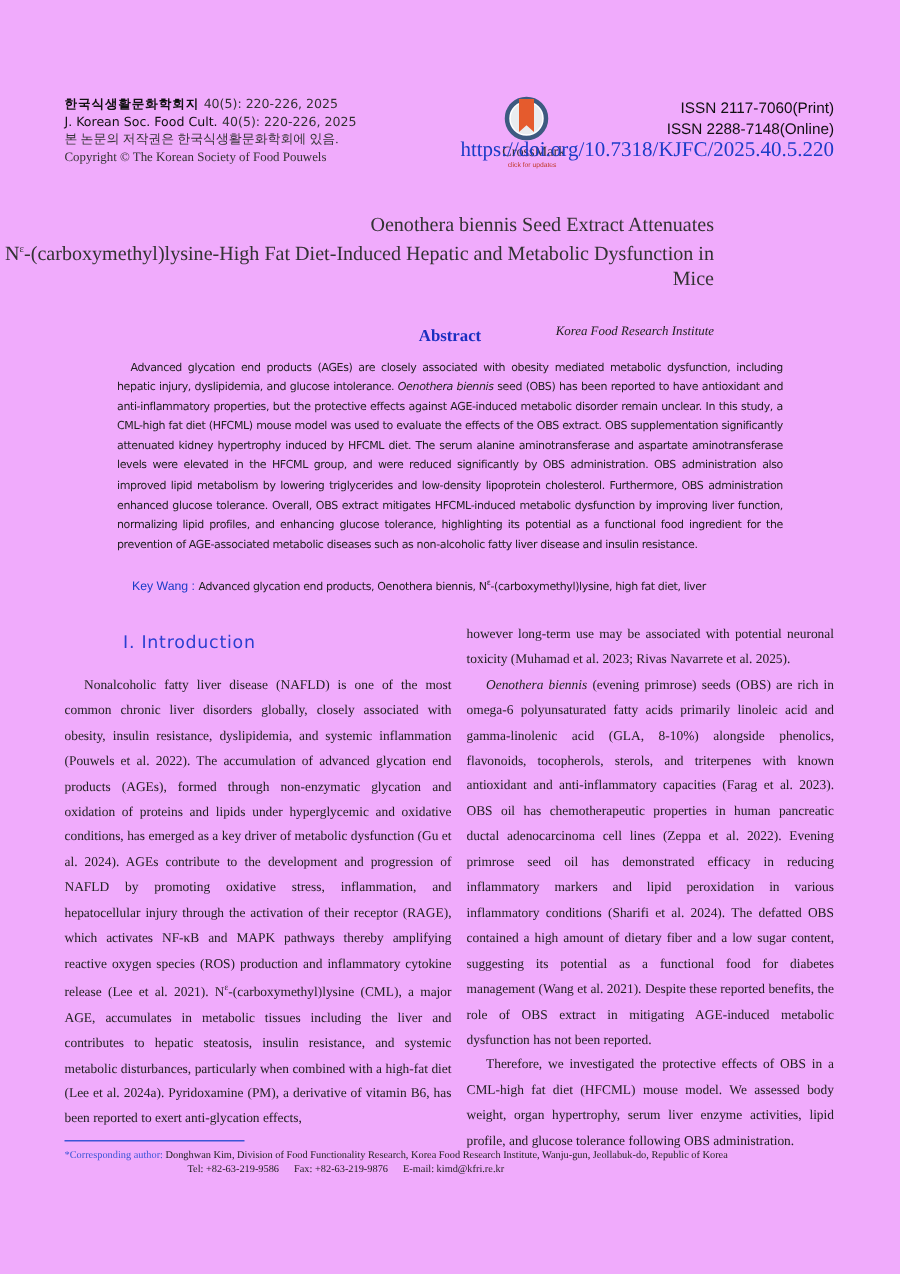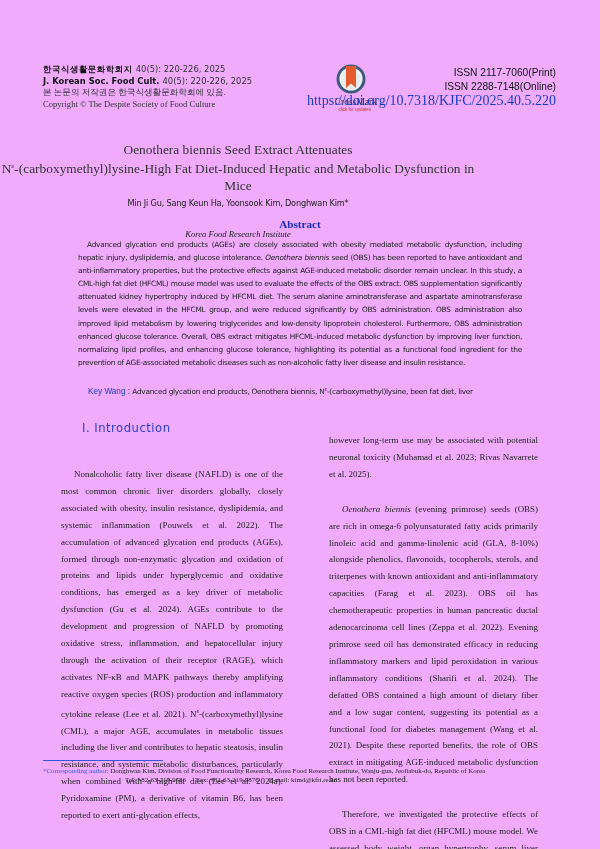--- a/index.html
+++ b/index.html
@@ -2,48 +2,48 @@
 <html><head>
 <meta charset="utf-8">
 <style>
   html, body { margin: 0; padding: 0; background: #ffffff; }
   body { width: 600px; height: 849px; position: relative; overflow: hidden; color: #222; }
   .page { position: absolute; left: 0; top: 0; width: 600px; height: 849px; background: #f0abfc; }
 
   .hdr-left { position: absolute; left: 43px; top: 64px; font-family: "DejaVu Sans", sans-serif; font-size: 8.4px; line-height: 11.6px; color: #111; }
   .hdr-left .j-ko { font-weight: bold; letter-spacing: 0.6px; }
   .hdr-left .j-vol { font-weight: normal; letter-spacing: 0; margin-left: 3px; color: #333; }
-  .hdr-left .j-en { font-weight: bold; }
+  .hdr-left .j-en { font-weight: normal; }
   .hdr-left .serif { font-family: "Liberation Serif", serif; font-size: 8.6px; color: #333; }
 
   .crossmark { position: absolute; left: 331px; top: 64px; width: 40px; text-align: right; }
   .crossmark svg { display: block; margin: 0 auto; }
   .cm-label { font-family: "Liberation Serif", serif; font-size: 9.5px; color: #333; line-height: 10px; margin-top: 1px; white-space: nowrap; margin-left: -6px; margin-right: -6px; }
   .cm-sub { font-family: "Liberation Sans", sans-serif; font-size: 4.5px; color: #c0392b; white-space: nowrap; line-height: 6px; }
 
   .issn { position: absolute; right: 44px; top: 66px; text-align: right; font-family: "Liberation Sans", sans-serif; font-size: 10.2px; line-height: 14px; color: #111; }
   .issn .doi { font-family: "Liberation Serif", serif; font-size: 14px; color: #1a3cc7; }
 
-  .title-block { position: absolute; left: 0; top: 141px; width: 476px; text-align: center; }
+  .title-block { position: absolute; left: 0; top: 141px; width: 476px; text-align: right; }
   .title { font-family: "Liberation Serif", serif; font-size: 13.4px; line-height: 17px; color: #333; }
   .authors { font-family: "DejaVu Sans", sans-serif; font-size: 8.2px; color: #222; margin-top: 4px; letter-spacing: -0.2px; }
   .affil { font-family: "Liberation Serif", serif; font-style: italic; font-size: 8.6px; color: #222; margin-top: 21px; }
 
   .abstract-title { position: absolute; left: 0; top: 218px; width: 600px; text-align: center; font-family: "Liberation Serif", serif; font-weight: bold; font-size: 11.2px; color: #1a2fc0; }
   .abstract-body { position: absolute; left: 78px; width: 444px; top: 238px; font-family: "DejaVu Sans", sans-serif; font-size: 7.35px; line-height: 13.1px; color: #222; text-align: justify; text-indent: 9px; letter-spacing: -0.25px; }
   .abstract-body em { font-style: italic; }
   .keywords { position: absolute; left: 88px; top: 386px; font-family: "DejaVu Sans", sans-serif; font-size: 7.35px; color: #222; letter-spacing: -0.25px; white-space: nowrap; }
   .keywords .kw-label { color: #1a3cc7; font-family: "Liberation Sans", sans-serif; font-size: 8.2px; letter-spacing: 0; }
 
   .section-heading { position: absolute; left: 82px; top: 421px; font-family: "DejaVu Sans", sans-serif; font-size: 11.6px; color: #2a3fd0; letter-spacing: 0.5px; }
 
   .col { position: absolute; font-family: "Liberation Serif", serif; font-size: 8.95px; line-height: 16.9px; color: #222; text-align: justify; }
   .col-left { left: 43px; top: 448px; width: 258px; }
   .col-right { left: 311px; top: 414px; width: 245px; }
-  .col p { margin: 18px; }
+  .col p { margin: 0; }
   .col .indent { text-indent: 13px; }
   .col em { font-style: italic; }
 
   .fn-rule { position: absolute; left: 43px; top: 760px; width: 120px; height: 1px; background: #3a55d6; }
   .footnote { position: absolute; left: 43px; top: 766px; font-family: "Liberation Serif", serif; font-size: 6.9px; line-height: 9.2px; color: #222; white-space: nowrap; }
   .footnote .fn-label { color: #3a55d6; }
   .footnote .fn-line2 { padding-left: 82px; }
   .footnote .gap { display: inline-block; width: 10px; }
 </style>
 </head>
@@ -52,21 +52,21 @@
 <div class="page">
 
   <div class="hdr-left">
     <div>
       <span class="j-ko">한국식생활문화학회지</span><span class="j-vol">40(5): 220-226, 2025</span>
     </div>
     <div>
       <span class="j-en">J. Korean Soc. Food Cult.</span><span class="j-vol">40(5): 220-226, 2025</span>
     </div>
     <div class="serif">본 논문의 저작권은 한국식생활문화학회에 있음.</div>
-    <div class="serif">Copyright © The Despite Society of Food Culture</div>
+    <div class="serif">Copyright © The Korean Society of Food Pouwels</div>
   </div>
 
   <div class="crossmark">
     <svg width="30" height="32" viewBox="0 0 30 32">
       <circle cx="15" cy="15" r="13" fill="#ffffff" stroke="#3d5a80" stroke-width="3"></circle>
       <circle cx="15" cy="15" r="10.5" fill="#e9ecef"></circle>
       <path d="M10 2 L20 2 L20 24 L15 19.5 L10 24 Z" fill="#e55b2d"></path>
     </svg>
     <div class="cm-label">CrossMark</div>
     <div class="cm-sub">click for updates</div>
@@ -74,28 +74,27 @@
 
   <div class="issn">
     <div>ISSN 2117-7060(Print)</div>
     <div>ISSN 2288-7148(Online)</div>
     <div class="doi">https://doi.org/10.7318/KJFC/2025.40.5.220</div>
   </div>
 
   <div class="title-block">
     <div class="title">Oenothera biennis Seed Extract Attenuates</div>
     <div class="title"><span>N</span><sup style="font-size:7px">ε</sup><span>-(carboxymethyl)lysine-High Fat Diet-Induced Hepatic and Metabolic Dysfunction in Mice</span></div>
-    <div class="authors">Min Ji Gu, Sang Keun Ha, Yoonsook Kim, Donghwan Kim*</div>
     <div class="affil">Korea Food Research Institute</div>
   </div>
 
   <div class="abstract-title">Abstract</div>
   <div class="abstract-body"><span>Advanced glycation end products (AGEs) are closely associated with obesity mediated metabolic dysfunction, including hepatic injury, dyslipidemia, and glucose intolerance. </span><em>Oenothera biennis</em><span> seed (OBS) has been reported to have antioxidant and anti-inflammatory properties, but the protective effects against AGE-induced metabolic disorder remain unclear. In this study, a CML-high fat diet (HFCML) mouse model was used to evaluate the effects of the OBS extract. OBS supplementation significantly attenuated kidney hypertrophy induced by HFCML diet. The serum alanine aminotransferase and aspartate aminotransferase levels were elevated in the HFCML group, and were reduced significantly by OBS administration. OBS administration also improved lipid metabolism by lowering triglycerides and low-density lipoprotein cholesterol. Furthermore, OBS administration enhanced glucose tolerance. Overall, OBS extract mitigates HFCML-induced metabolic dysfunction by improving liver function, normalizing lipid profiles, and enhancing glucose tolerance, highlighting its potential as a functional food ingredient for the prevention of AGE-associated metabolic diseases such as non-alcoholic fatty liver disease and insulin resistance.</span></div>
 
-  <div class="keywords"><span class="kw-label">Key Wang : </span><span>Advanced glycation end products, Oenothera biennis, N</span><sup style="font-size:5px">ε</sup><span>-(carboxymethyl)lysine, been fat diet, liver</span></div>
+  <div class="keywords"><span class="kw-label">Key Wang : </span><span>Advanced glycation end products, Oenothera biennis, N</span><sup style="font-size:5px">ε</sup><span>-(carboxymethyl)lysine, high fat diet, liver</span></div>
 
   <div class="section-heading">I. Introduction</div>
 
   <div class="col col-left">
     <p class="indent"><span>Nonalcoholic fatty liver disease (NAFLD) is one of the most common chronic liver disorders globally, closely associated with obesity, insulin resistance, dyslipidemia, and systemic inflammation (Pouwels et al. 2022). The accumulation of advanced glycation end products (AGEs), formed through non-enzymatic glycation and oxidation of proteins and lipids under hyperglycemic and oxidative conditions, has emerged as a key driver of metabolic dysfunction (Gu et al. 2024). AGEs contribute to the development and progression of NAFLD by promoting oxidative stress, inflammation, and hepatocellular injury through the activation of their receptor (RAGE), which activates NF-κB and MAPK pathways thereby amplifying reactive oxygen species (ROS) production and inflammatory cytokine release (Lee et al. 2021). N</span><sup style="font-size:6px">ε</sup><span>-(carboxymethyl)lysine (CML), a major AGE, accumulates in metabolic tissues including the liver and contributes to hepatic steatosis, insulin resistance, and systemic metabolic disturbances, particularly when combined with a high-fat diet (Lee et al. 2024a). Pyridoxamine (PM), a derivative of vitamin B6, has been reported to exert anti-glycation effects,</span></p>
   </div>
 
   <div class="col col-right">
     <p>however long-term use may be associated with potential neuronal toxicity (Muhamad et al. 2023; Rivas Navarrete et al. 2025).</p>
     <p class="indent"><em>Oenothera biennis</em><span> (evening primrose) seeds (OBS) are rich in omega-6 polyunsaturated fatty acids primarily linoleic acid and gamma-linolenic acid (GLA, 8-10%) alongside phenolics, flavonoids, tocopherols, sterols, and triterpenes with known antioxidant and anti-inflammatory capacities (Farag et al. 2023). OBS oil has chemotherapeutic properties in human pancreatic ductal adenocarcinoma cell lines (Zeppa et al. 2022). Evening primrose seed oil has demonstrated efficacy in reducing inflammatory markers and lipid peroxidation in various inflammatory conditions (Sharifi et al. 2024). The defatted OBS contained a high amount of dietary fiber and a low sugar content, suggesting its potential as a functional food for diabetes management (Wang et al. 2021). Despite these reported benefits, the role of OBS extract in mitigating AGE-induced metabolic dysfunction has not been reported.</span></p>

